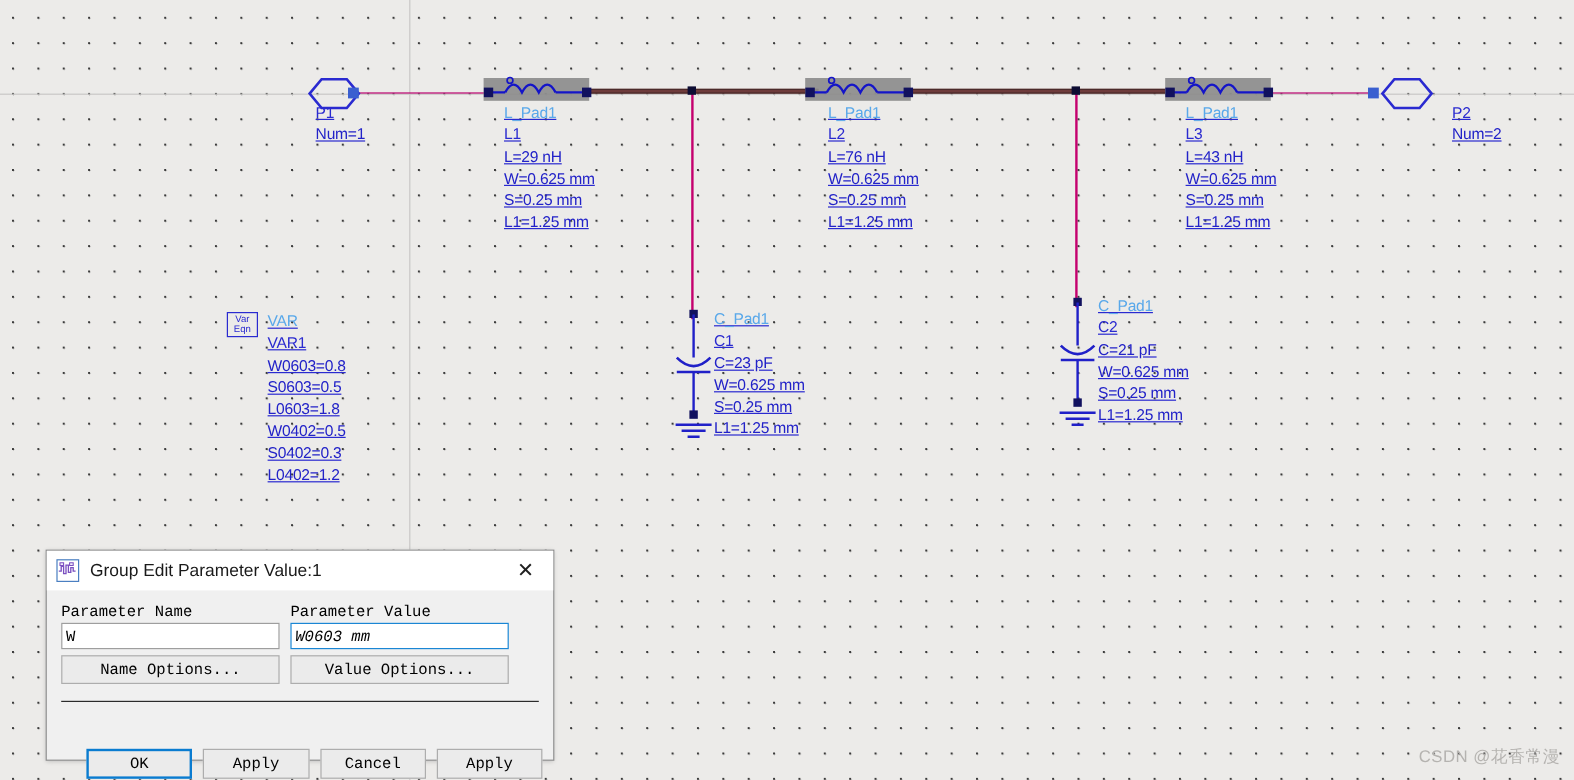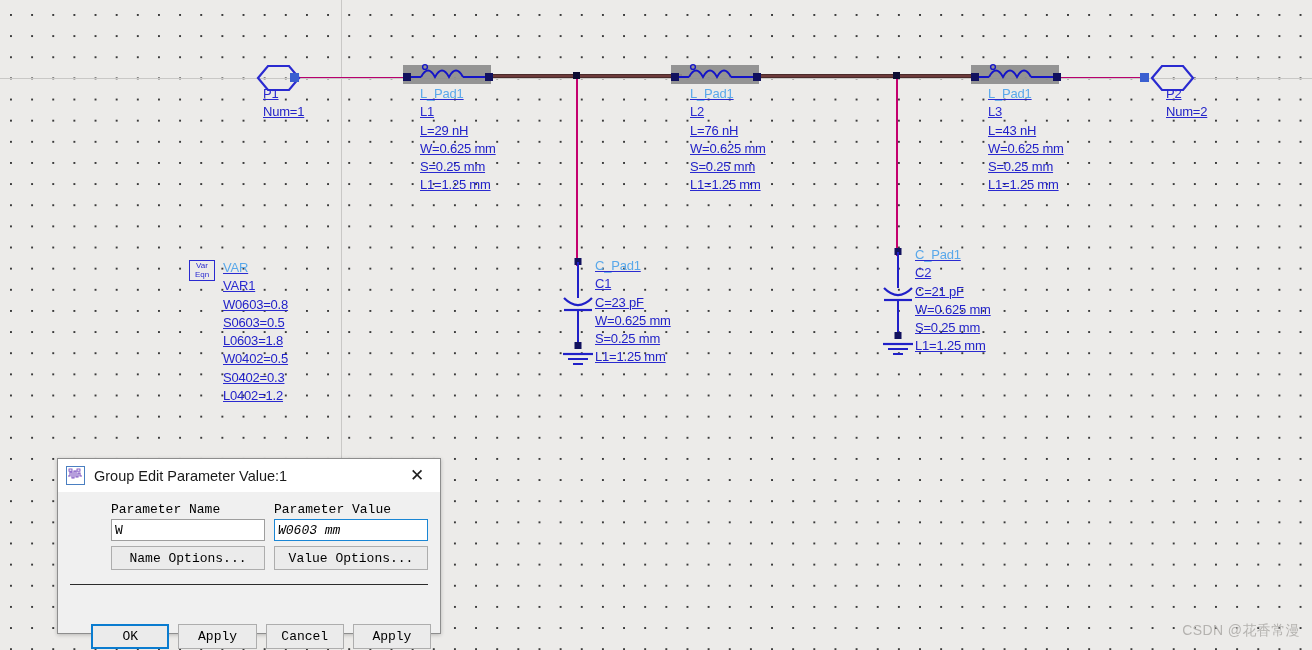--- a/index.html
+++ b/index.html
@@ -89,22 +89,22 @@
     right: 12px; bottom: 10px;
     font-size: 14px;
     color: #b5b3b0;
     font-family: "Liberation Sans", sans-serif;
     letter-spacing: 0.4px;
   }
 
   
   #dialog {
     position: absolute;
-    left: 57px; top: 458px;
-    width: 384px; height: 176px;
+    left: 38px; top: 458px;
+    width: 424px; height: 176px;
     background: #f0f0f0;
     border: 1px solid #8d8d8d;
     box-shadow: 0 1px 4px rgba(0,0,0,0.22);
     font-family: "Liberation Mono", monospace;
   }
   #titlebar {
     height: 33px;
     background: #ffffff;
     display: flex; align-items: center;
     padding-left: 8px;
@@ -130,21 +130,21 @@
     display: flex; align-items: center; justify-content: center;
     font-size: 17px; color: #202020;
     font-family: "Liberation Sans", sans-serif;
     cursor: default;
   }
   #dlg-body {
     padding: 10px 12px 0 12px;
     position: relative;
     height: 143px;
   }
-  .field-row { display: flex; gap: 9px; margin-left: 41px; }
+  .field-row { display: flex; gap: 9px; }
   .field-col { width: 182px; }
   .field-label {
     font-family: "Liberation Mono", monospace;
     font-size: 13px;
     color: #000;
     margin-bottom: 2px;
     letter-spacing: 0px;
   }
   .field-input {
     width: 100%; height: 22px;
@@ -284,21 +284,21 @@
     <span class="param">S=0.25 mm</span>
     <span class="param">L1=1.25 mm</span>
   </div>
 
   <div class="pin-sq" style="left:1140px; top:73px"></div>
   <div class="sym" style="left:1150px; top:62px">
     <svg width="46" height="32" viewBox="0 0 46 32">
       <polygon points="2,16 12,4 33,4 43,16 33,28 12,28" fill="none" stroke="#2a2ad0" stroke-width="2.2"></polygon>
     </svg>
   </div>
-  <div class="lbl" style="left:1166px; top:85px">
+  <div class="lbl" style="left:1210px; top:85px">
     <span class="name">P2</span>
     <span class="param">Num=2</span>
   </div>
 
   <div class="sym" style="left:560px; top:258px">
     <svg width="36" height="112" viewBox="0 0 36 112">
 
       <rect x="14.5" y="0" width="7" height="7" fill="#11115e"></rect>
       <line x1="18" y1="4" x2="18" y2="40" stroke="#2020c8" stroke-width="2"></line>
 

